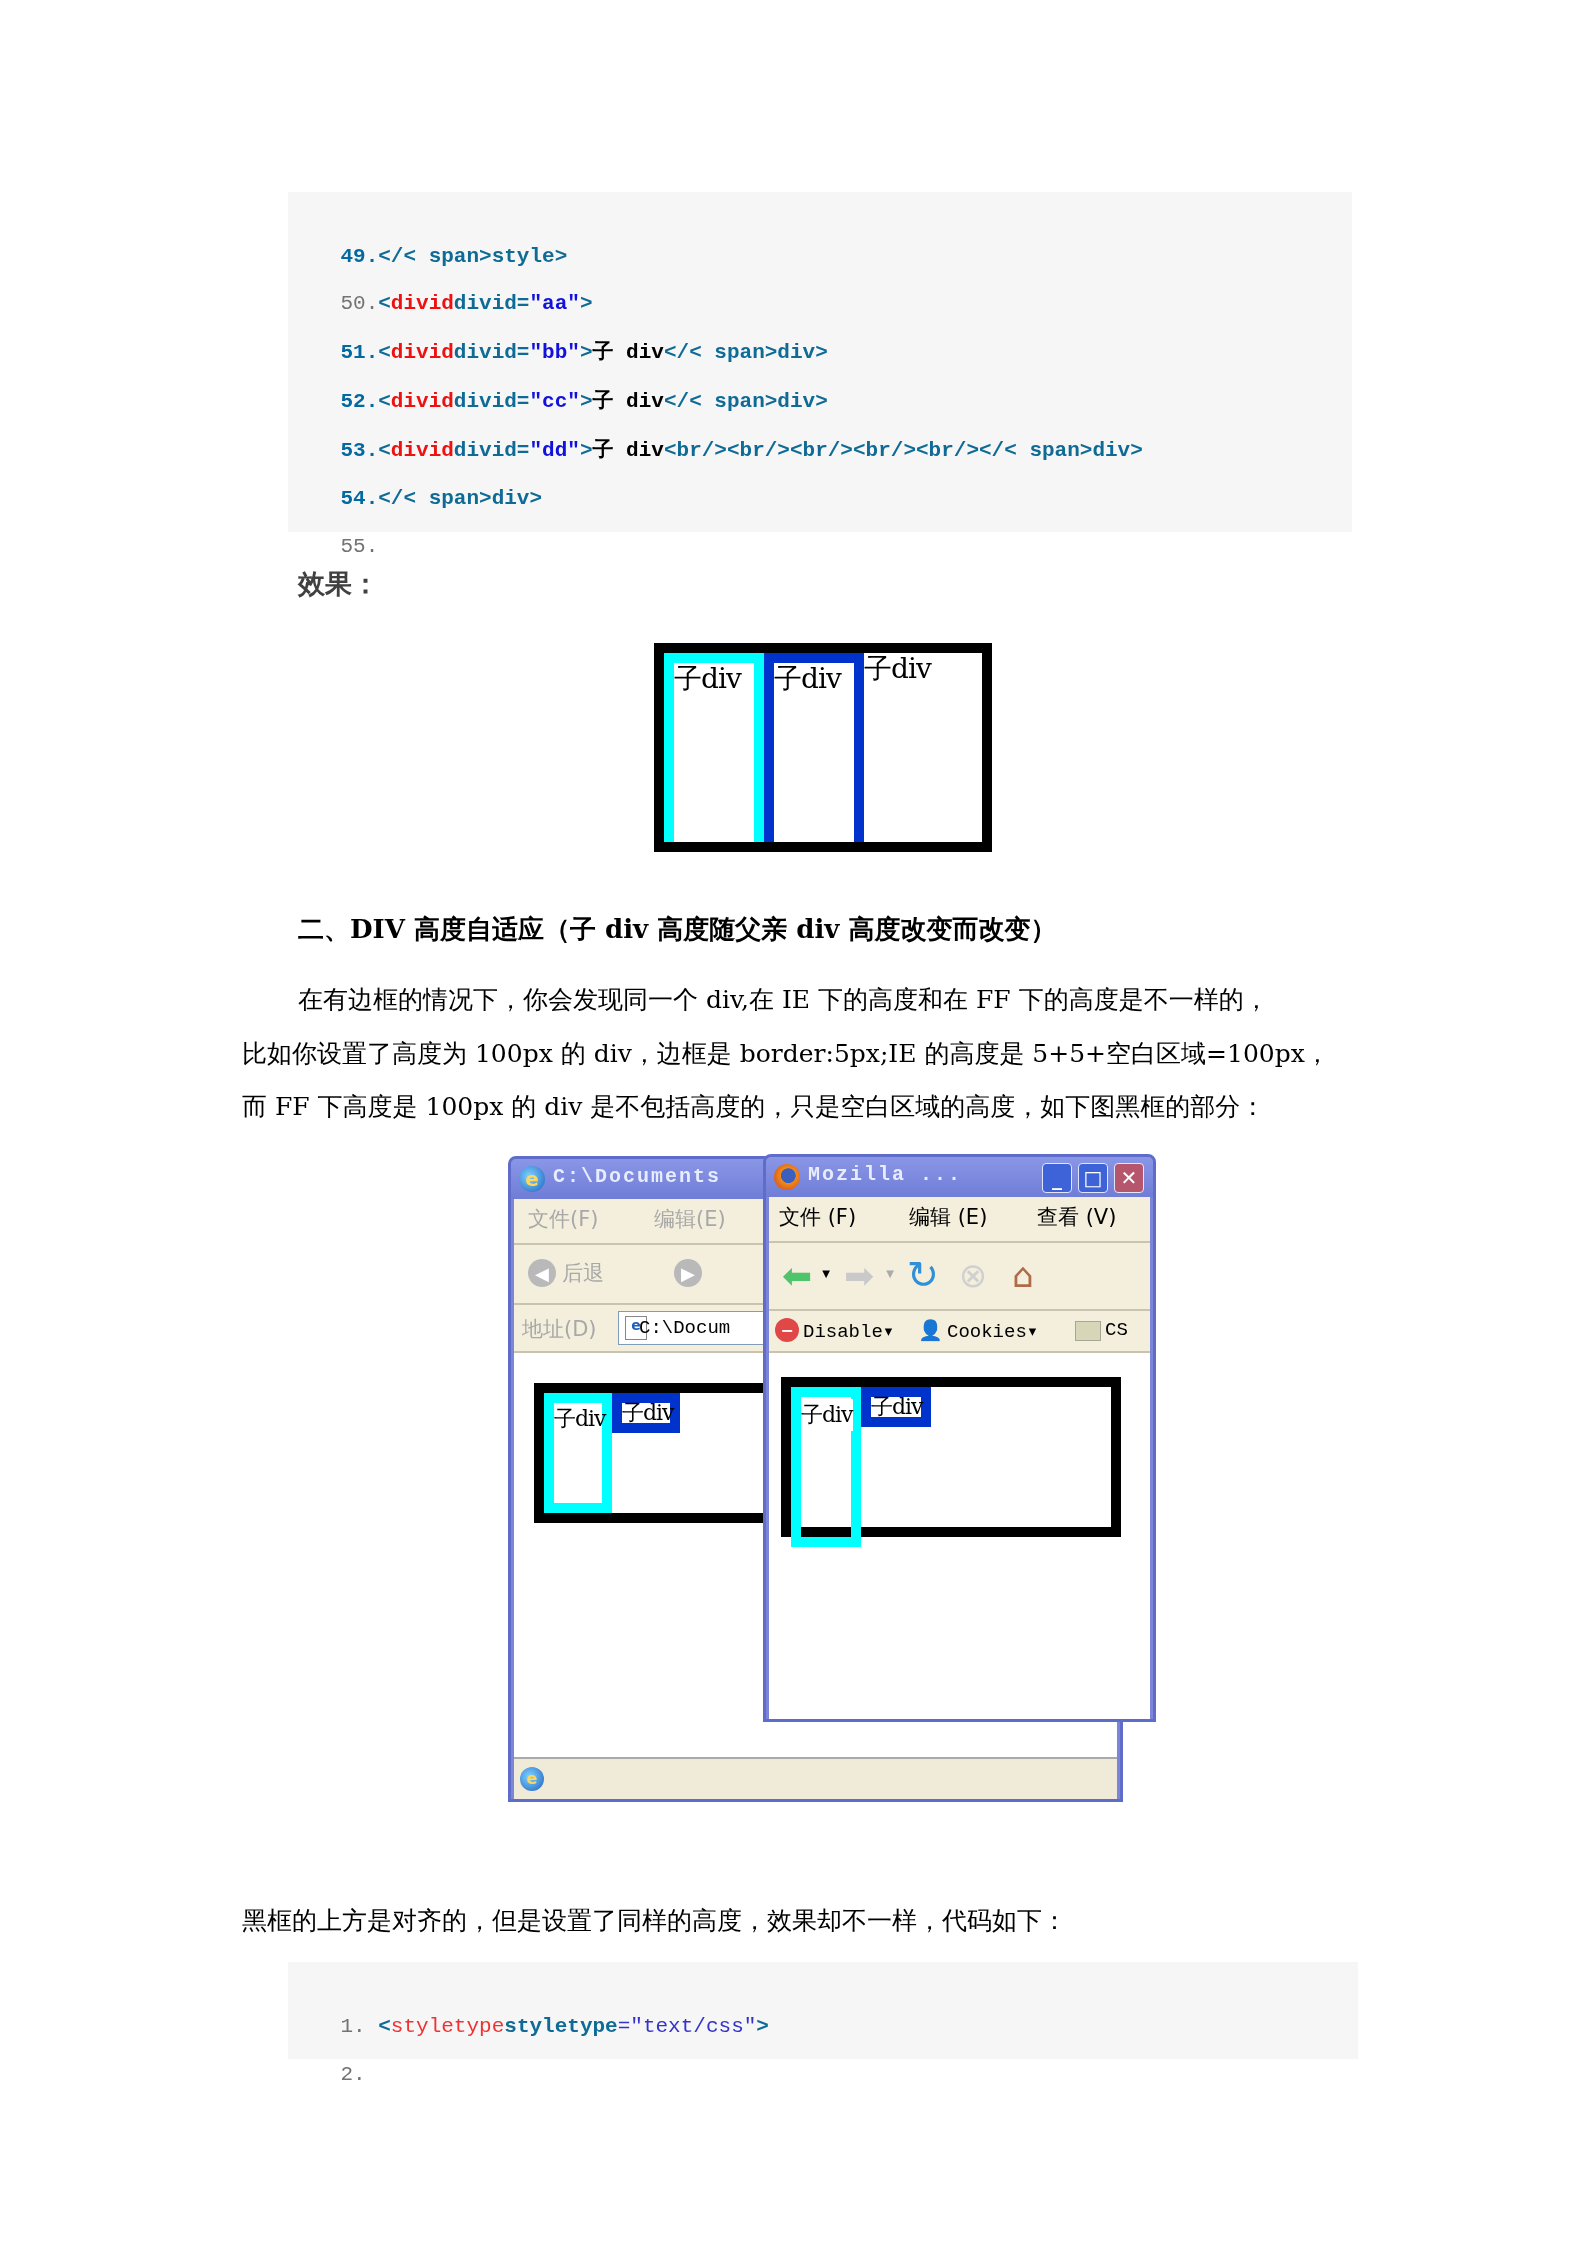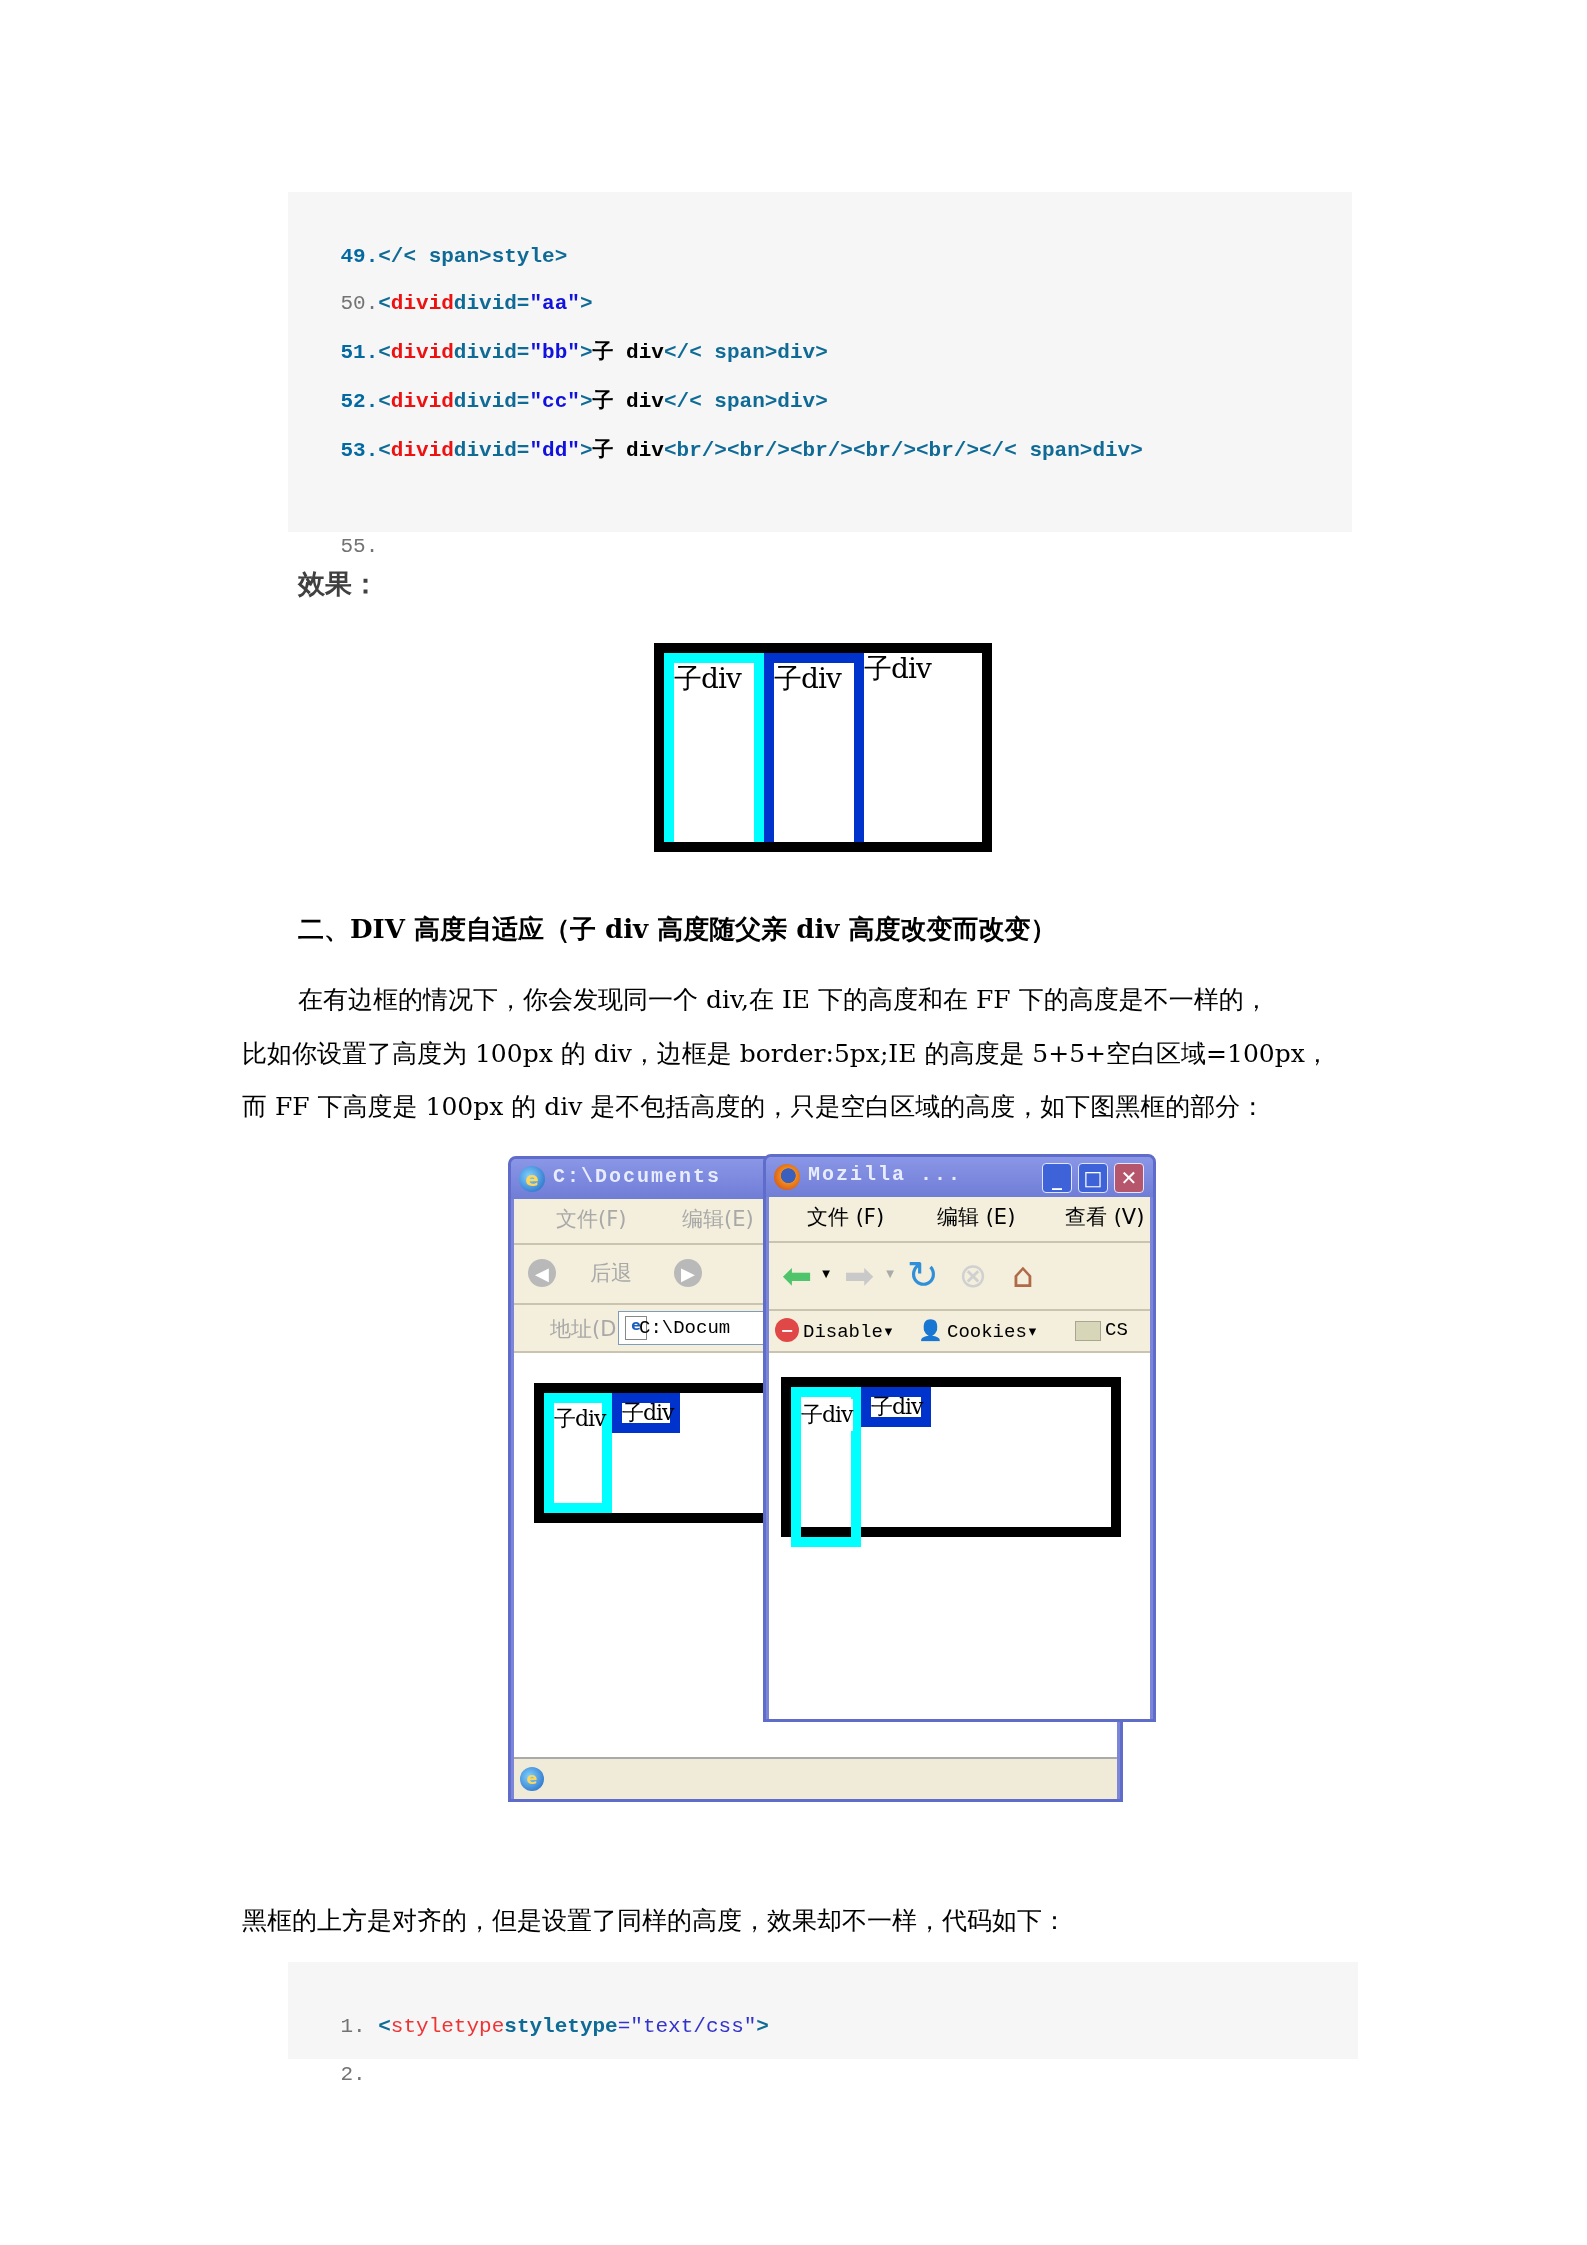--- a/index.html
+++ b/index.html
@@ -40,21 +40,21 @@
   .xp-win { position: absolute; box-sizing: border-box; background: #7b86d8;
             border: 3px solid #5f6cc9; border-radius: 8px 8px 0 0; overflow: hidden; }
   .xp-title { position: absolute; left: 0; right: 0; top: 0; height: 40px;
               background: linear-gradient(#8a96e6, #6f7dd6); }
   .xp-title-text { position: absolute; left: 42px; top: 6px; color: #e8ecff; font-weight: bold;
                    font-family: "Liberation Mono", "DejaVu Sans Mono", monospace; font-size: 20px;
                    letter-spacing: 2px; white-space: nowrap; }
   .xp-app-icon { position: absolute; left: 8px; top: 7px; width: 26px; height: 26px; border-radius: 50%; }
   .xp-bar { position: absolute; left: 3px; right: 3px; background: #f3efdc; border-bottom: 2px solid #c9c4b0; }
   .xp-menu-item { position: absolute; top: 6px; font-size: 21px; white-space: nowrap;
-                  font-family: "DejaVu Sans", "Liberation Sans", sans-serif; margin-left: 28px; }
+                  font-family: "DejaVu Sans", "Liberation Sans", sans-serif; }
   .dim { color: #a8a8a8; }
   .xp-content { position: absolute; left: 3px; right: 3px; background: #fff; }
   .xp-status { position: absolute; left: 3px; right: 3px; background: #efebd8;
                border-top: 2px solid #aaa; }
   .ctl-btn { position: absolute; top: 6px; width: 30px; height: 30px; border-radius: 4px;
              border: 1px solid #e0e6ff; box-sizing: border-box; color: #fff;
              font-family: "DejaVu Sans", sans-serif; font-weight: bold; text-align: center;
              line-height: 28px; font-size: 20px; }
   .tb-icon { position: absolute; display: flex; align-items: center; justify-content: center;
              font-family: "DejaVu Sans", sans-serif; }
@@ -74,20 +74,23 @@
   </div>
   <div class="code-line" style="top:116px;">
     <span class="ln">51.</span><span class="tag">&lt;</span><span class="kw">divid</span><span class="tag">divid=</span><span class="str">"bb"</span><span class="tag">&gt;</span><span class="txt">子 div</span><span class="tag">&lt;/&lt; span&gt;div&gt;</span>
   </div>
   <div class="code-line" style="top:165px;">
     <span class="ln">52.</span><span class="tag">&lt;</span><span class="kw">divid</span><span class="tag">divid=</span><span class="str">"cc"</span><span class="tag">&gt;</span><span class="txt">子 div</span><span class="tag">&lt;/&lt; span&gt;div&gt;</span>
   </div>
   <div class="code-line" style="top:214px;">
     <span class="ln">53.</span><span class="tag">&lt;</span><span class="kw">divid</span><span class="tag">divid=</span><span class="str">"dd"</span><span class="tag">&gt;</span><span class="txt">子 div</span><span class="tag">&lt;br/&gt;&lt;br/&gt;&lt;br/&gt;&lt;br/&gt;&lt;br/&gt;&lt;/&lt; span&gt;div&gt;</span>
   </div>
+  <div class="code-line" style="top:262px;">
+    <span class="ln">54.</span><span class="tag">&lt;/&lt; span&gt;div&gt;</span>
+  </div>
   <div class="code-line" style="top:310px;">
     <span class="ln-plain">55.</span>
   </div>
 </div>
 
 <div class="effect-label">效果：</div>
 
 <div class="demo1">
   <div class="d-col" style="left:0; width:100px; height:189px; border:10px solid #00ffff; border-bottom:none;">
     <span class="d-label">子div</span>

